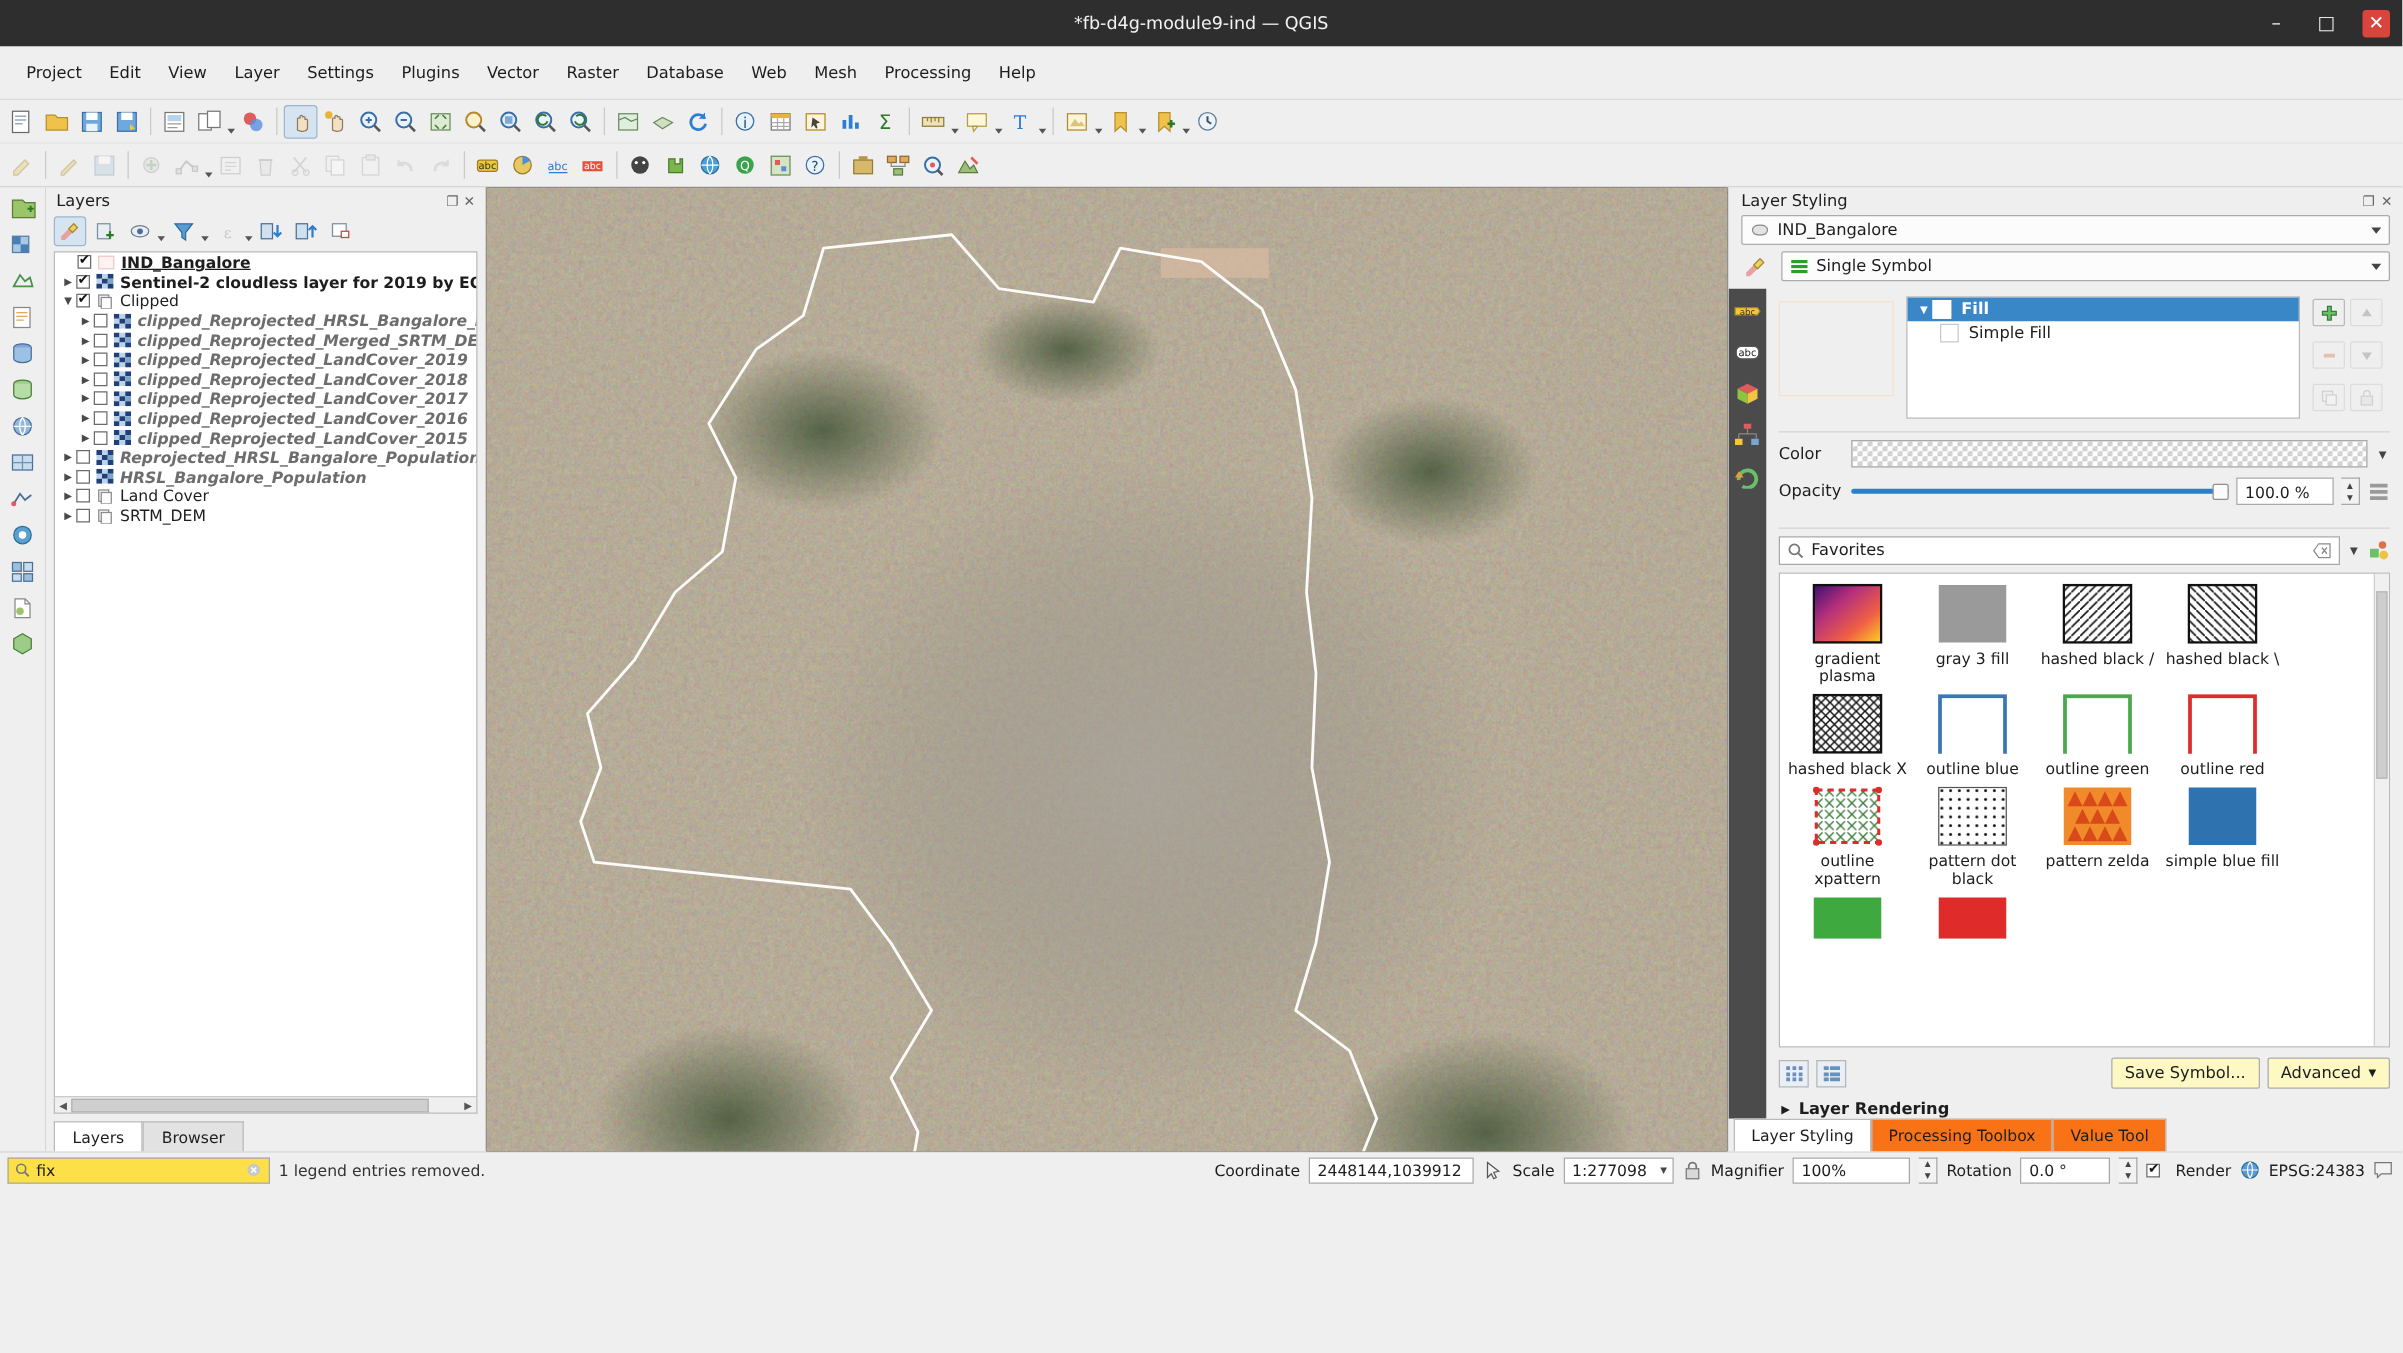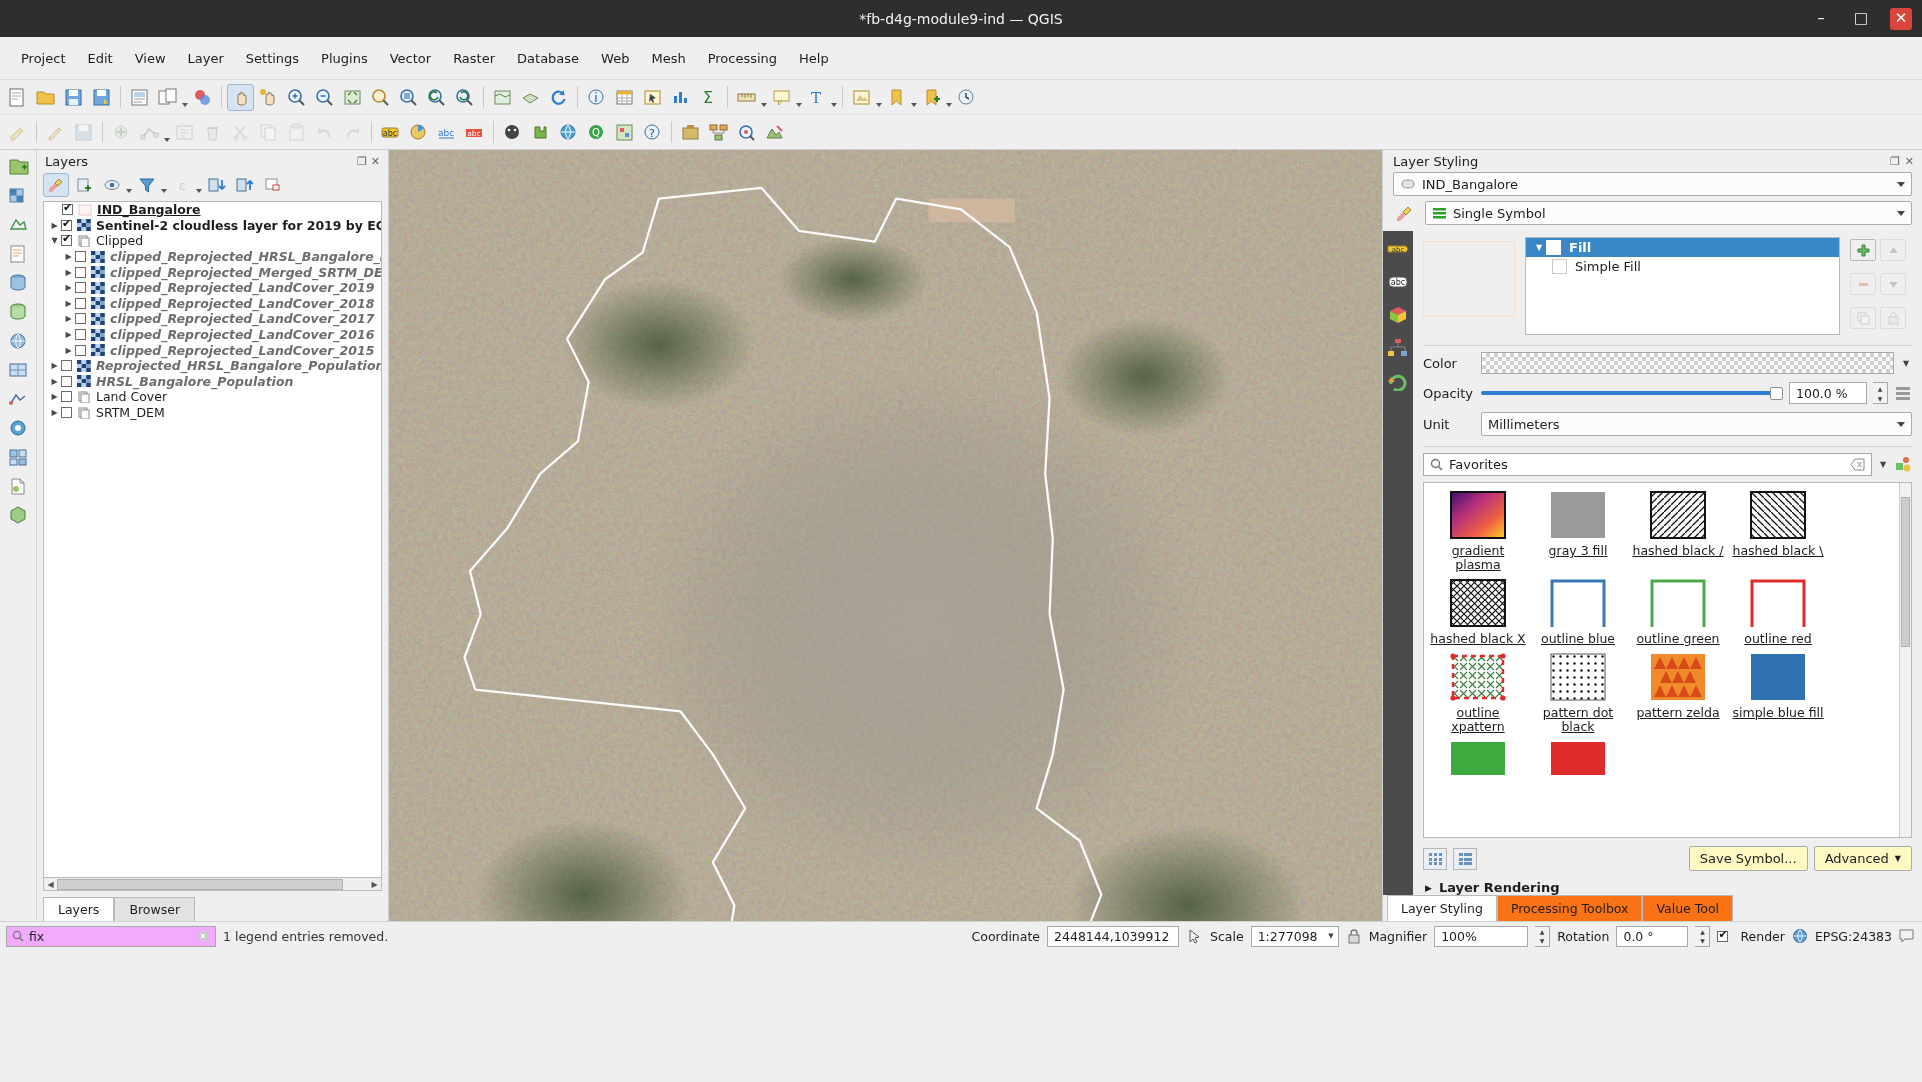--- a/index.html
+++ b/index.html
@@ -96,35 +96,35 @@
   .slider .track { height:4px; background:#2d7dd2; width:100%; border-radius:2px;}
   .slider .knob { position:absolute; right:0; width:13px; height:13px; background:#fbfbfb; border:1px solid #8f8f8f; border-radius:2px;}
   .spin { width:78px; height:22px; border:1px solid #a8a8a8; background:#fff; display:flex; align-items:center; padding-left:6px; font-size:12.5px;}
   .spin-btns { width:15px; height:22px; border:1px solid #a8a8a8; border-left:none; background:#f2f2f2; display:flex; flex-direction:column;}
   .spin-btns div { flex:1; display:flex; align-items:center; justify-content:center; font-size:6px; color:#444;}
   .search-row { display:flex; align-items:center; gap:5px; margin-top:8px;}
   .search-box { flex:1; height:23px; border:1px solid #a8a8a8; background:#fff; display:flex; align-items:center; padding:0 6px; gap:6px; font-size:13px;}
   .gallery { flex:1; background:#fff; border:1px solid #b9b9b9; margin-top:6px; display:flex; flex-wrap:wrap; align-content:flex-start; overflow:hidden; position:relative; padding:8px 4px 0 4px;}
   .gitem { width:100px; display:flex; flex-direction:column; align-items:center; margin-bottom:7px;}
   .gsw { width:56px; height:48px; }
-  .glabel { font-size:12.5px; text-align:center; margin-top:5px; line-height:14px;text-decoration:underline;}
+  .glabel { font-size:12.5px; text-align:center; margin-top:5px; line-height:14px;}
   .gal-scroll { position:absolute; right:0; top:0; width:12px; height:100%; background:#f0f0f0; border-left:1px solid #cfcfcf;}
   .gal-scroll .gthumb { position:absolute; top:14px; left:1px; width:9px; height:150px; background:#cdcdcd; border:1px solid #b4b4b4;}
   .bottom-row { display:flex; align-items:center; gap:6px; padding:8px 10px 0 10px;}
   .viewbtn { width:24px; height:22px; border:1px solid #b6b6b6; background:#e9eff5; display:flex; align-items:center; justify-content:center;}
   .btn { height:25px; border:1px solid #ababab; background:#fef9c3; display:flex; align-items:center; justify-content:center; padding:0 10px; font-size:13px; border-radius:2px;}
   .lr-row { display:flex; align-items:center; gap:7px; padding:9px 10px 0 12px; font-weight:bold; font-size:13px;}
   .apply-row { display:flex; align-items:center; gap:8px; padding:7px 10px 7px 10px;}
   .undo-btn { width:25px; height:23px; border:1px solid #b6b6b6; background:#efefef; display:flex; align-items:center; justify-content:center; border-radius:2px;}
   .sp-tabs { display:flex; padding-left:4px; background:#efefef;}
   .sptab { padding:5px 13px; font-size:12.5px; border:1px solid #b9b9b9; border-bottom:none; background:#f97316;}
   .sptab.sel { background:#fff;}
   
   .statusbar { height:29px; background:#efefef; border-top:1px solid #d2d2d2; display:flex; align-items:center; gap:7px; padding:0 6px; font-size:12.5px;}
-  .sb-search { width:210px; height:21px; border:1px solid #a8a8a8; background:#f0abfc; display:flex; align-items:center; padding:0 5px; gap:5px; font-size:12.5px; position:relative;}
+  .sb-search { width:210px; height:21px; border:1px solid #a8a8a8; background:#fde047; display:flex; align-items:center; padding:0 5px; gap:5px; font-size:12.5px; position:relative;}
   .sb-field { height:21px; border:1px solid #a8a8a8; background:#fff; display:flex; align-items:center; padding:0 6px; font-size:12.5px;}
   .flex-sp { flex:1; }
   .msg { color:#333; }
   svg { display:block; }
 </style>
 </head>
 <body>
 
 <div class="titlebar">
   <span>*fb-d4g-module9-ind — QGIS</span>
@@ -1118,27 +1118,20 @@
             </div>
           <span>
             <svg width="18" height="18" viewBox="0 0 18 18">
                 <rect x="2" y="3" width="14" height="3" fill="#9a9a9a"></rect>
                 <rect x="2" y="8" width="14" height="3" fill="#9a9a9a"></rect>
                 <rect x="2" y="13" width="14" height="3" fill="#9a9a9a"></rect>
               </svg>
           </span>
         </div>
 
-        <div style="display:flex; align-items:center; gap:6px;">
-          <span class="lbl">Unit</span>
-          <div class="combo" style="flex:1;">
-            <span>Millimeters</span>
-            <span class="cb-arrow"></span>
-          </div>
-        </div>
 
         <div class="hr" style="margin-top:10px;"></div>
 
         <div class="search-row" style="margin-top:0;">
           <div class="search-box">
             <span>
               <svg width="13" height="13" viewBox="0 0 13 13">
                   <circle cx="5.5" cy="5.5" r="4" fill="none" stroke="#777" stroke-width="1.4"></circle>
                   <path d="M8.5 8.5L12 12" stroke="#777" stroke-width="1.6"></path>
                 </svg>

